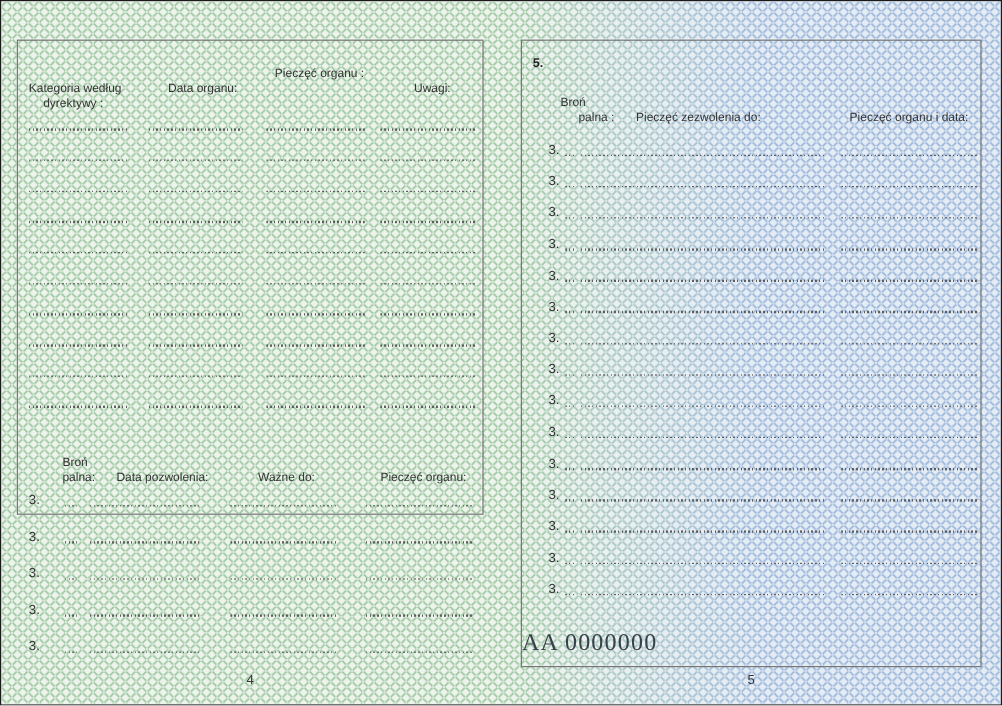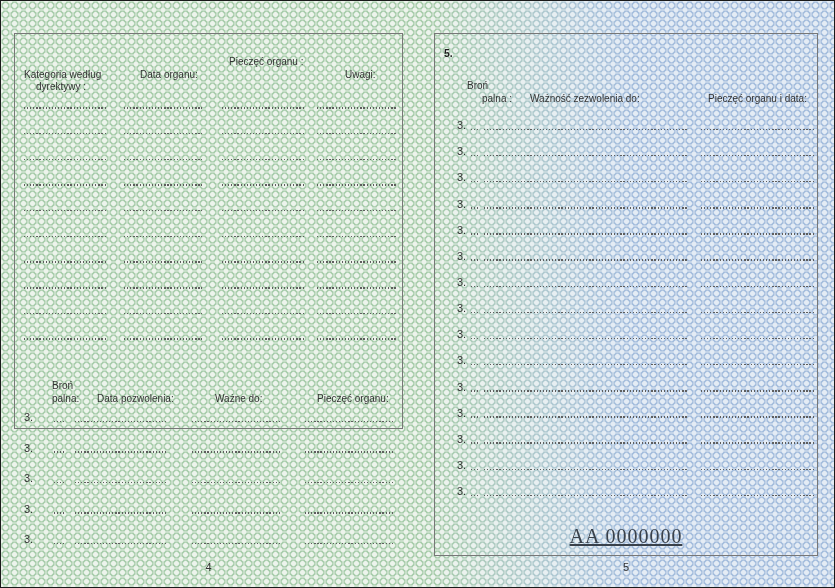--- a/index.html
+++ b/index.html
@@ -74,26 +74,24 @@
   .permit-row .s2{width:88px;margin-left:25px;}
   .permit-row .s3{width:90px;margin-left:25px;}
   
   .auth-row{height:26.15px;}
   .auth-row .n{width:12px;margin-left:22px;}
   .auth-row .d0{width:9px;margin-left:2px;}
   .auth-row .s1{width:203px;margin-left:4px;}
   .auth-row .s2{width:114px;margin-left:14px;}
   .serial{
     position:absolute;left:0;width:100%;top:492px;
-    text-align:center;
     font-family:"Liberation Serif", serif;
     font-size:20px;line-height:20px;
     letter-spacing:1px;
     color:#39414b;
-    text-decoration:underline;
   }
   .pageno{
     position:absolute;top:560px;
     font-size:11px;color:#333333;
     text-align:center;
   }
   .pageno-left{left:13px;width:389px;}
   .pageno-right{left:433px;width:384px;}
 </style>
 </head>
@@ -231,21 +229,21 @@
           <div class="dots s3"></div>
         </div>
       </div>
   </div>
 
   <div class="pagebox page-right">
     <div class="lbl title" style="left:9px;top:13px;">5.</div>
 
     <div class="lbl" style="left:32px;top:46px;">Broń</div>
     <div class="lbl" style="left:32px;top:59px;margin-left:15px;">palna :</div>
-    <div class="lbl" style="left:95px;top:59px;">Ważność zezwolenia do:</div>
+    <div class="lbl" style="left:95px;top:59px;">Pieczęć zezwolenia do:</div>
     <div class="lbl" style="left:273px;top:59px;">Pieczęć organu i data:</div>
 
     <div class="rowband" style="top:70px;">
 
         <div class="frow auth-row">
           <div class="num n">3.</div>
           <div class="dots d0"></div>
           <div class="dots s1"></div>
           <div class="dots s2"></div>
         </div>

